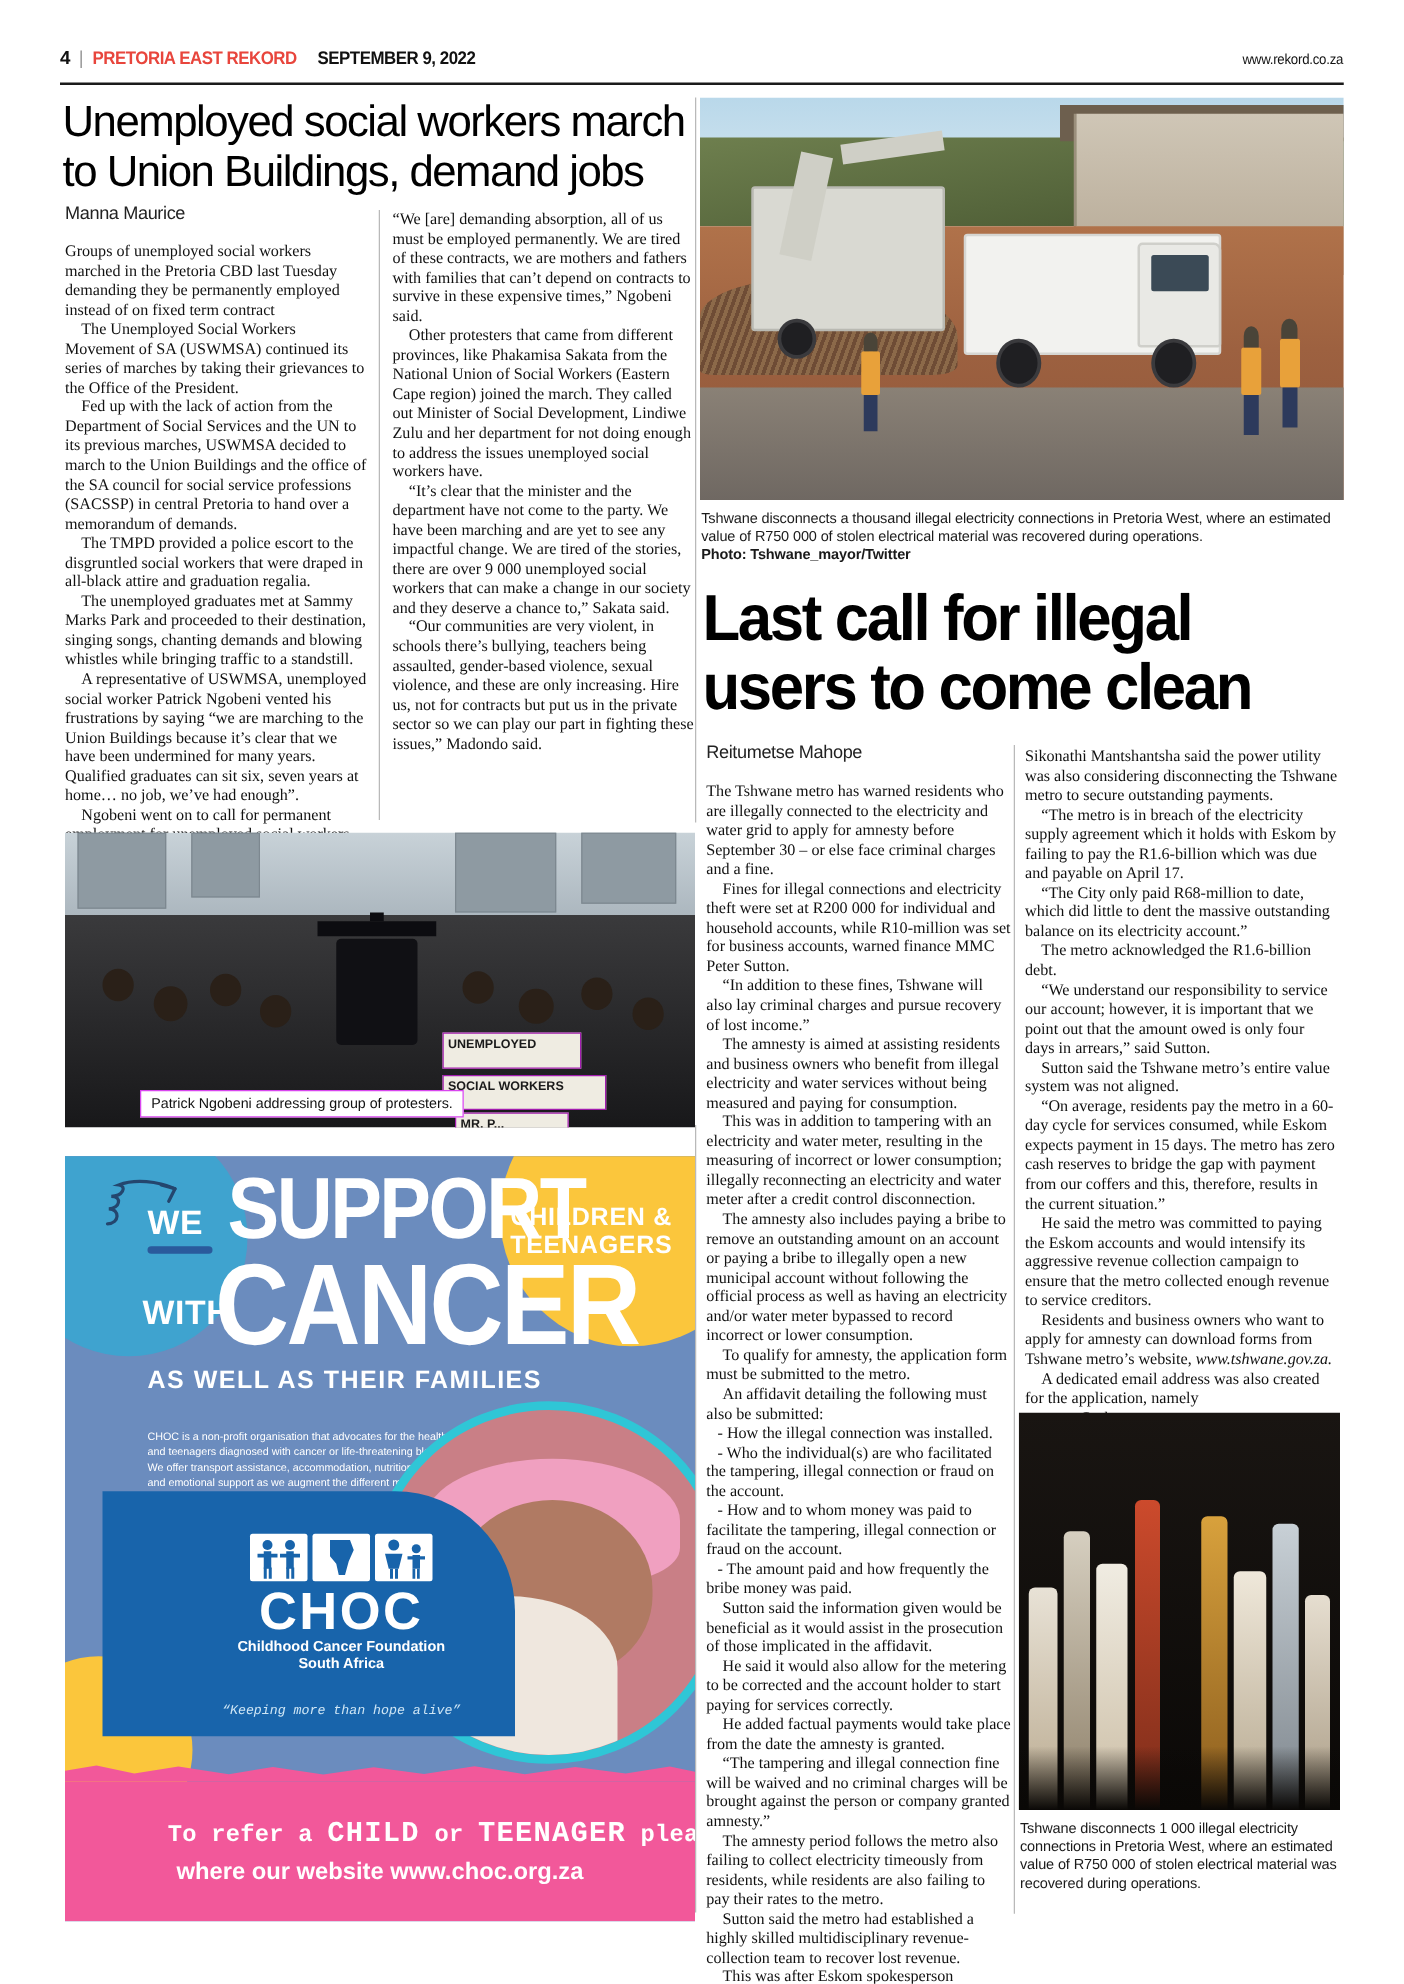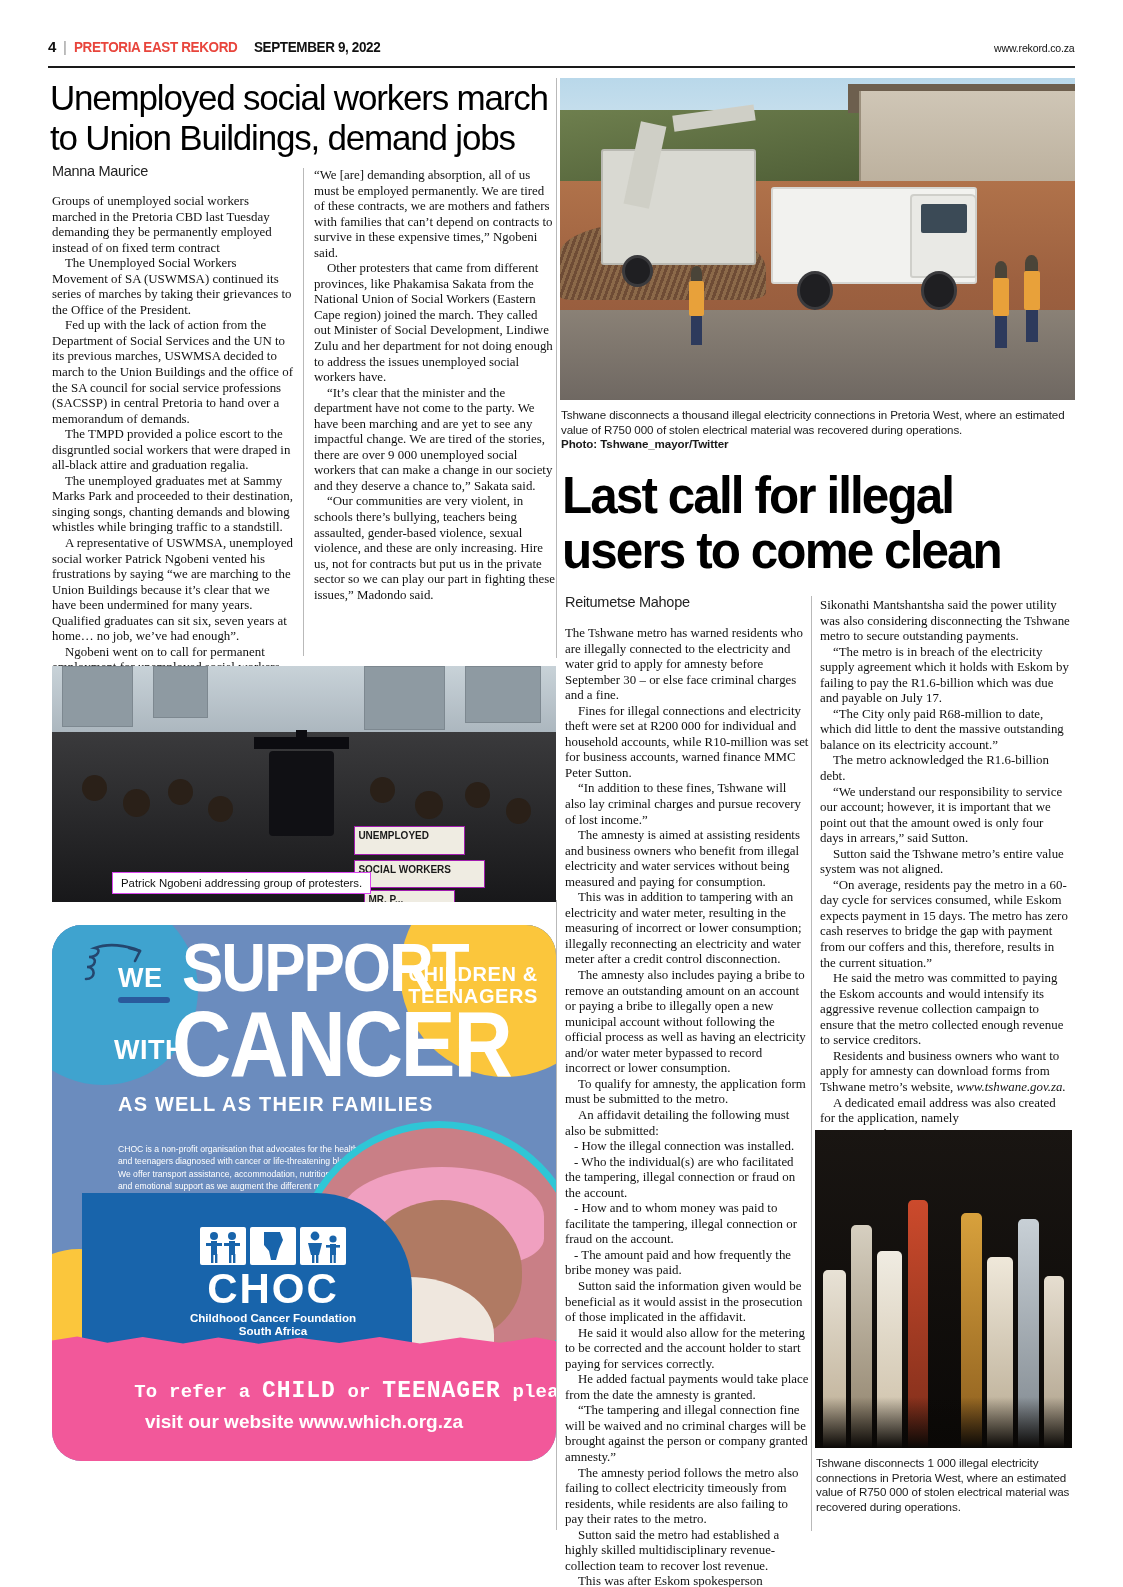--- a/index.html
+++ b/index.html
@@ -155,22 +155,22 @@
     font-size: 11.4px; color: #111;
   }
 
   
   #photo3 { left: 815px; top: 1130px; width: 257px; height: 318px; }
   .p3-bg { position:absolute; inset:0; background:linear-gradient(#191512,#0b0907); }
   .p3-cable { position:absolute; bottom:0; border-radius:5px 5px 0 0; }
   #cap3 { left: 816px; top: 1456px; width: 254px; }
 
   
-  #advert { position:absolute; left:52px; top:925px; width:504px; height:536px;
-            overflow:hidden; background:#6b8cbe;border-radius:30px; }
+  #advert { position:absolute; left:52px; top:925px; width:504px; height:612px;
+            overflow:hidden; background:#6b8cbe; }
   .ad-top { position:absolute; left:0; top:0; width:100%; height:82%;
             background:#6b8cbe; }
   .ad-blue-arc { position:absolute; left:-44px; top:-30px; width:190px; height:190px;
                  background:#3fa3cf; border-radius:50%; }
   .ad-yellow-arc { position:absolute; right:-54px; top:-58px; width:210px; height:210px;
                    background:#fbc63c; border-radius:50%; }
   .ad-yellow-bl { position:absolute; left:-48px; bottom:62px; width:150px; height:150px;
                   background:#fbc63c; border-radius:50%; }
   .ad-squiggle { position:absolute; left:30px; top:14px; width:70px; height:48px; }
   .ad-we, .ad-with {
@@ -333,21 +333,21 @@
       <p>Sutton said the information given would be beneficial as it would assist in the prosecution of those implicated in the affidavit.</p>
       <p>He said it would also allow for the metering to be corrected and the account holder to start paying for services correctly.</p>
       <p>He added factual payments would take place from the date the amnesty is granted.</p>
       <p>“The tampering and illegal connection fine will be waived and no criminal charges will be brought against the person or company granted amnesty.”</p>
       <p>The amnesty period follows the metro also failing to collect electricity timeously from residents, while residents are also failing to pay their rates to the metro.</p>
       <p>Sutton said the metro had established a highly skilled multidisciplinary revenue-collection team to recover lost revenue.</p>
       <p>This was after Eskom spokesperson</p>
     </div>
   <div class="bodycol" id="a2c2">
       <p class="noindent">Sikonathi Mantshantsha said the power utility was also considering disconnecting the Tshwane metro to secure outstanding payments.</p>
-      <p>“The metro is in breach of the electricity supply agreement which it holds with Eskom by failing to pay the R1.6-billion which was due and payable on July 17.</p>
+      <p>“The metro is in breach of the electricity supply agreement which it holds with Eskom by failing to pay the R1.6-billion which was due and payable on April 17.</p>
       <p>“The City only paid R68-million to date, which did little to dent the massive outstanding balance on its electricity account.”</p>
       <p>The metro acknowledged the R1.6-billion debt.</p>
       <p>“We understand our responsibility to service our account; however, it is important that we point out that the amount owed is only four days in arrears,” said Sutton.</p>
       <p>Sutton said the Tshwane metro’s entire value system was not aligned.</p>
       <p>“On average, residents pay the metro in a 60-day cycle for services consumed, while Eskom expects payment in 15 days. The metro has zero cash reserves to bridge the gap with payment from our coffers and this, therefore, results in the current situation.”</p>
       <p>He said the metro was committed to paying the Eskom accounts and would intensify its aggressive revenue collection campaign to ensure that the metro collected enough revenue to service creditors.</p>
       <p>Residents and business owners who want to apply for amnesty can download forms from Tshwane metro’s website, <i>www.tshwane.gov.za.</i></p>
       <p>A dedicated email address was also created for the application, namely <i>amnesty@tshwane.gov.za.</i></p>
     </div>
 
@@ -451,21 +451,21 @@
 
     <div class="ad-pink-jag"></div>
     <div class="ad-pinkband"></div>
     <div class="ad-refer">
       <span>To refer a</span>
       <span class="big">CHILD</span>
       <span>or</span>
       <span class="big">TEENAGER</span>
       <span>please</span>
     </div>
-    <div class="ad-site">visit our website www.which.org.za</div>
+    <div class="ad-site">where our website www.choc.org.za</div>
   </div>
 
   <div class="photo" id="photo3">
     <div class="p3-bg"></div>
     <div class="p3-cable" style="left:3%;  width:9%;  height:56%; background:linear-gradient(#e8e2d6,#b9a98e);"></div>
     <div class="p3-cable" style="left:14%; width:8%;  height:70%; background:linear-gradient(#d6cfc0,#8d7f68);"></div>
     <div class="p3-cable" style="left:24%; width:10%; height:62%; background:linear-gradient(#f0ece2,#cbbda4);"></div>
     <div class="p3-cable" style="left:36%; width:8%;  height:78%; background:linear-gradient(#cc4a2c,#7c2d1a);"></div>
     <div class="p3-cable" style="left:46%; width:9%;  height:66%; background:linear-gradient(#e2d9c8,#a69madd);"></div>
     <div class="p3-cable" style="left:57%; width:8%;  height:74%; background:linear-gradient(#d8a13c,#8a5c1e);"></div>

